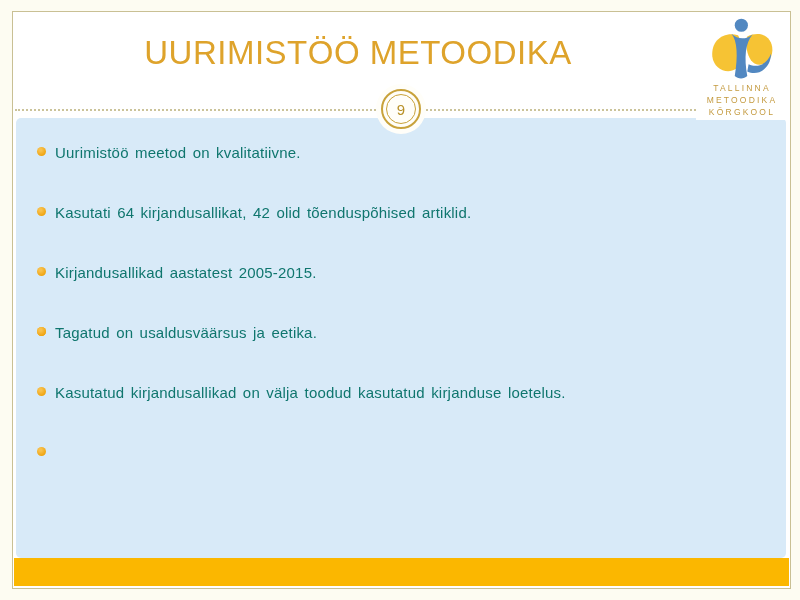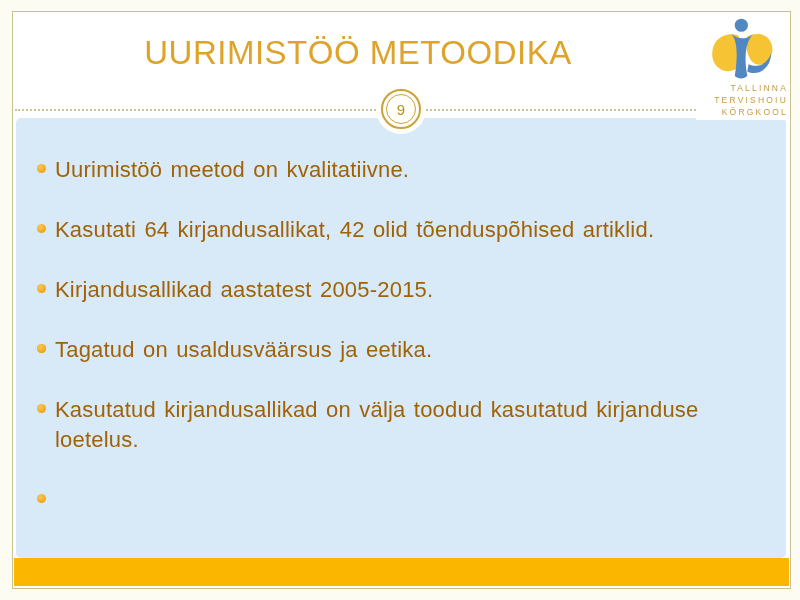--- a/index.html
+++ b/index.html
@@ -30,21 +30,21 @@
     font-size: 33px;
     letter-spacing: 0.5px;
     color: #DEA32B;
     white-space: nowrap;
   }
   .logo {
     position: absolute;
     top: 2px;
     right: 2px;
     width: 92px;
-    text-align: right;
+    text-align: center;
     z-index: 4;
     background: #FFFFFF;
     padding-bottom: 2px;
   }
   .logo svg { display: block; margin: 4px auto 2px auto; }
   .logo-text {
     color: #C49A3F;
     font-size: 8.5px;
     line-height: 12px;
     letter-spacing: 2.2px;
@@ -101,26 +101,25 @@
   }
   ul.bullets {
     margin: 0;
     padding: 20px 16px 0 8px;
     list-style: none;
   }
   ul.bullets li {
     position: relative;
     padding-left: 31px;
     margin-bottom: 30px;
-    font-size: 22px;
+    font-size: 15px;
     line-height: 30px;
     letter-spacing: 0.2px;
     word-spacing: 2px;
-    color: #a16207;
-    margin-top: 17px;
+    color: #0f766e;
   }
   .bullet-dot {
     position: absolute;
     left: 13px;
     top: 9px;
     width: 9px;
     height: 9px;
     border-radius: 50%;
     background: radial-gradient(circle at 38% 32%, #F8C14D 15%, #EFA30D 75%);
   }
@@ -149,21 +148,21 @@
 
       <path d="M58,28 C80,18 97,30 96,50 C95,66 81,75 69,69 C58,63 54,40 58,28 Z" fill="#F6C334"></path>
 
       <path d="M60,70 C74,77 89,69 94,54 C94,76 75,89 58,81 Z" fill="#5288C1"></path>
 
       <circle cx="49" cy="11" r="10" fill="#5288C1"></circle>
 
       <path d="M34,24 C43,35 44,58 39,88 C44,93 53,93 58,88 C53,60 55,38 66,25 C56,33 44,33 34,24 Z" fill="#5288C1"></path>
     </svg>
     <div class="logo-text">TALLINNA</div>
-    <div class="logo-text">TERVISHOIU</div>
+    <div class="logo-text">METOODIKA</div>
     <div class="logo-text">KÕRGKOOL</div>
   </div>
 
   <div class="divider"></div>
 
   <div class="page-circle">
     <div class="page-circle-inner">
       <span class="page-number">9</span>
     </div>
   </div>

